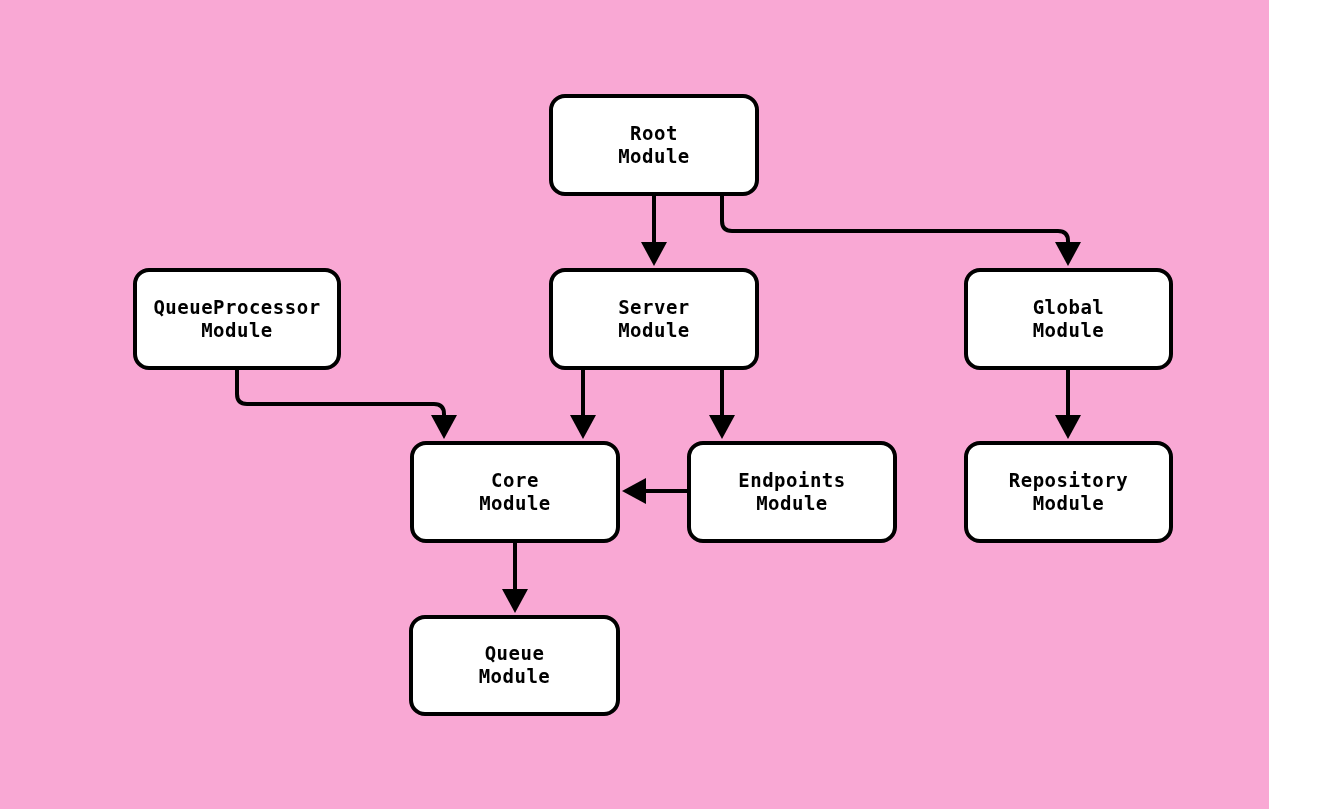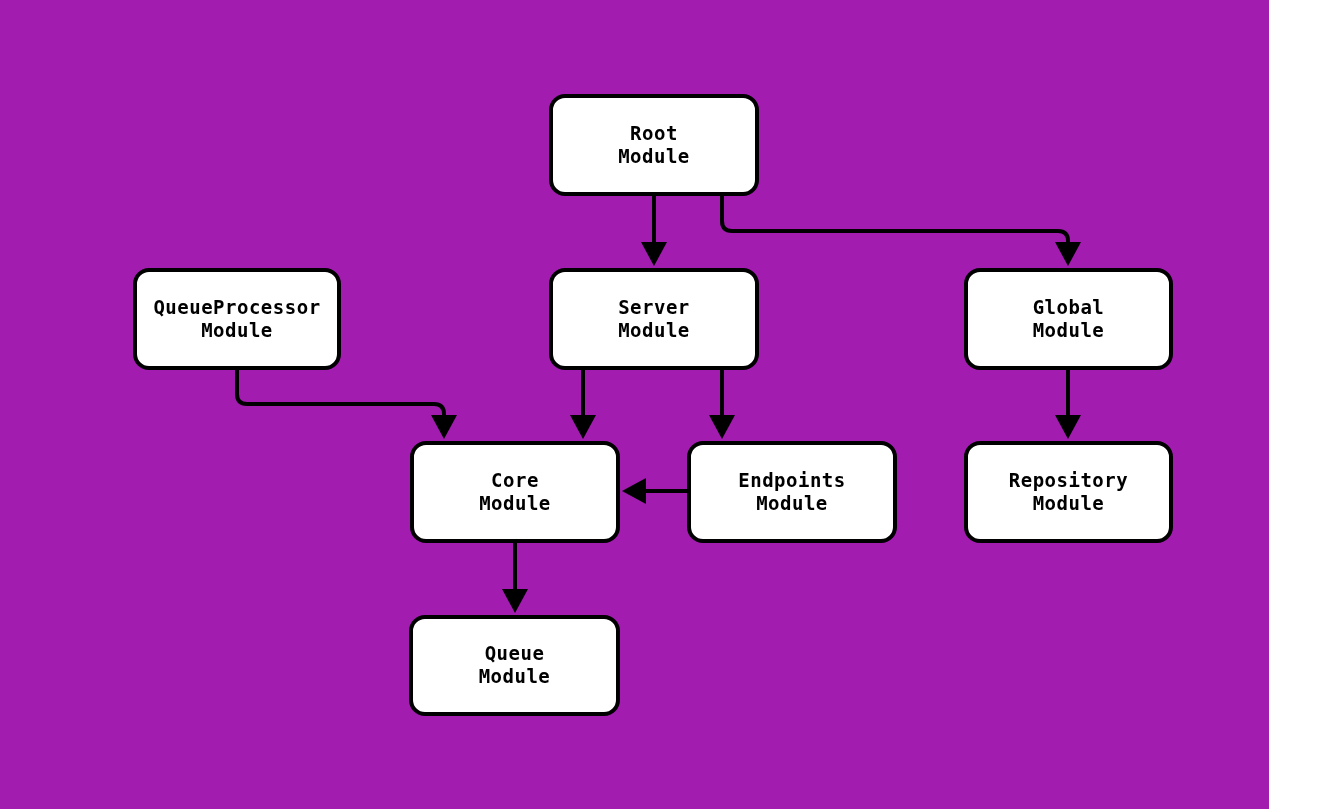--- a/index.html
+++ b/index.html
@@ -10,21 +10,21 @@
   body {
     width: 1337px;
     height: 809px;
     overflow: hidden;
     font-family: "DejaVu Sans Mono", monospace;
   }
   #diagram-root {
     position: relative;
     width: 1269px;
     height: 809px;
-    background: #a21caf;
+    background: #f9a8d4;
   }
   svg#diagram-canvas {
     position: absolute;
     top: 0;
     left: 0;
     width: 1337px;
     height: 809px;
     display: block;
   }
   .node-box {

